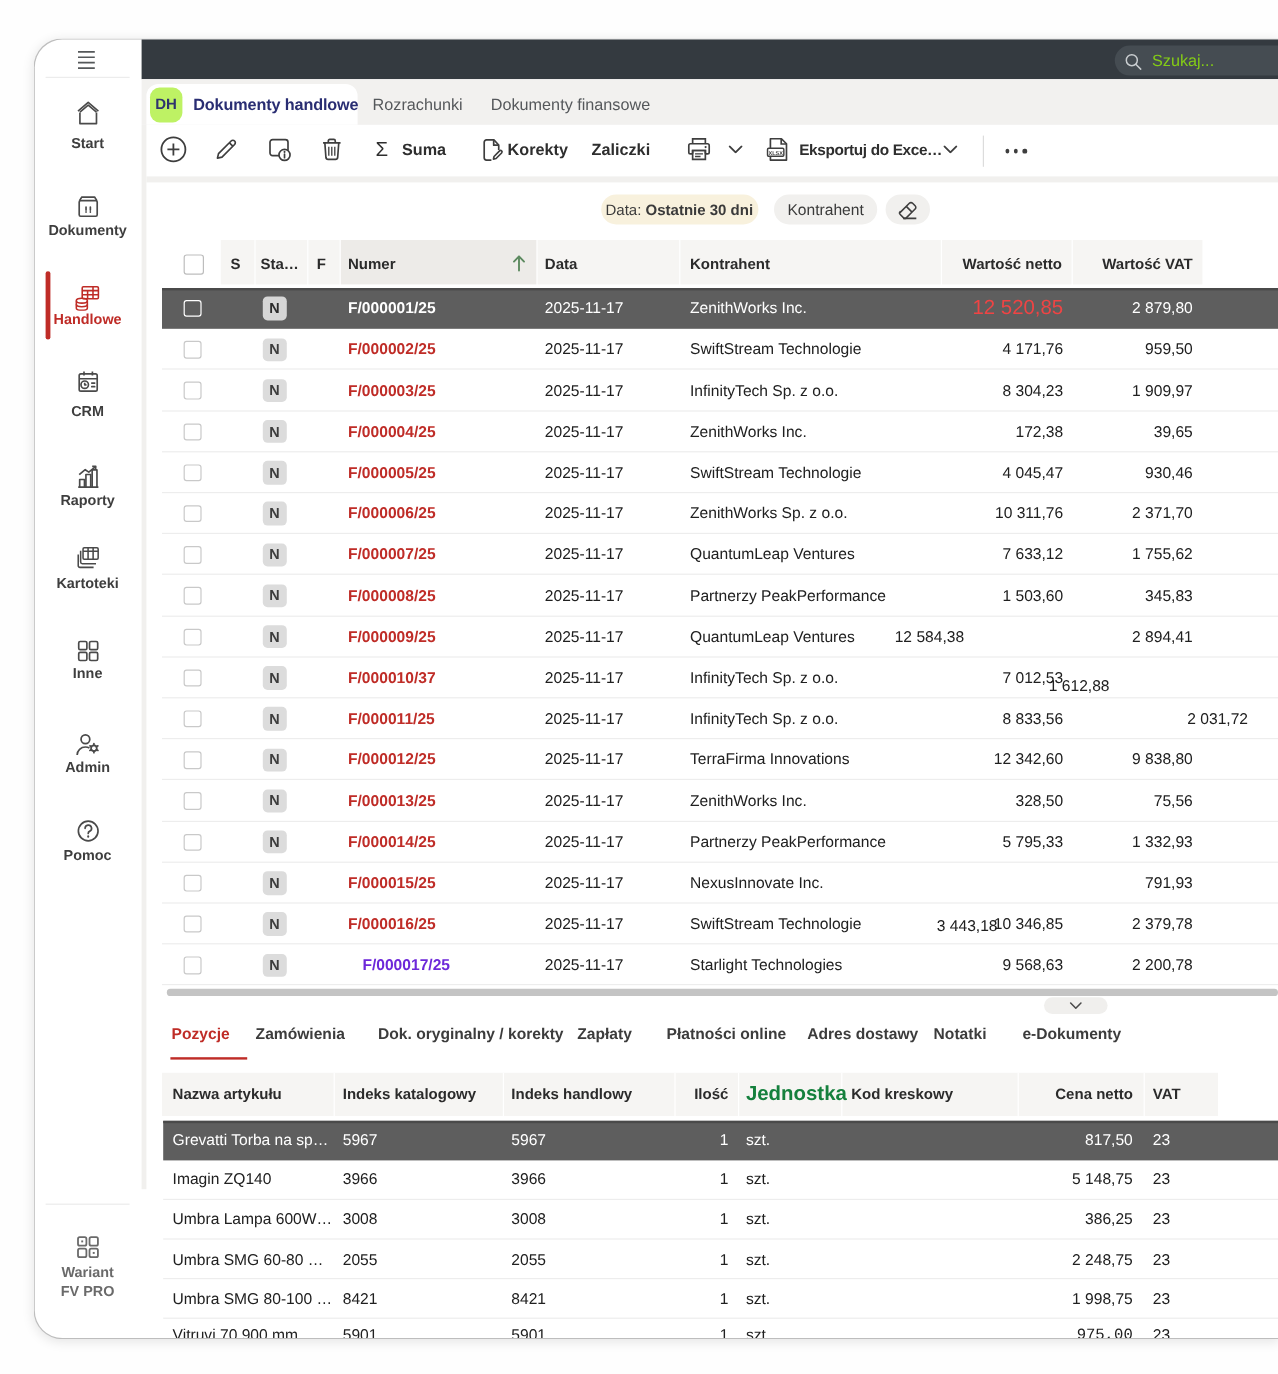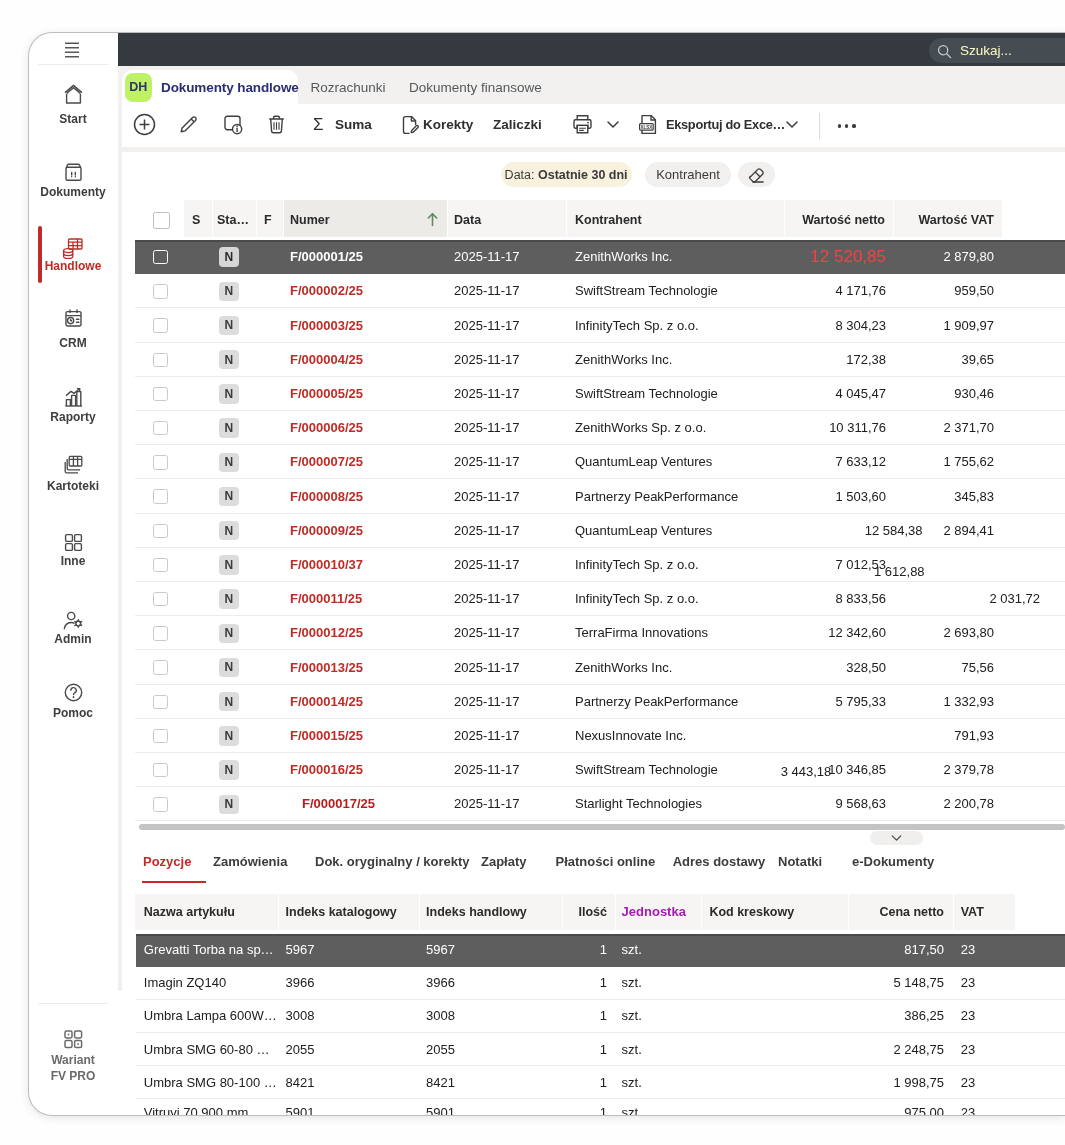--- a/index.html
+++ b/index.html
@@ -114,21 +114,21 @@
 <div class="abs" style="left:0.0px;top:1020.5px;width:89.0px;height:15.0px;font-size:12px;font-weight:bold;color:#6a6a6a;text-align:center;line-height:15px;">Wariant</div>
 <div class="abs" style="left:0.0px;top:1036.0px;width:89.0px;height:15.0px;font-size:12px;font-weight:bold;color:#6a6a6a;text-align:center;line-height:15px;">FV PRO</div>
 <div class="abs" style="left:89.5px;top:-1.0px;width:947.0px;height:34.5px;background:#343a40;"></div>
 <div class="abs" style="left:900.5px;top:5.5px;width:136.5px;height:24.5px;background:#454c52;border-radius:12.5px 0 0 12.5px;display:flex;align-items:center;">
 <span style="margin:2px 0 0 8px;display:flex;">
         <svg width="15" height="15" viewBox="0 0 17 17" fill="none" stroke="#c9cdd0" stroke-width="1.4">
           <circle cx="7" cy="7" r="5.2"></circle>
           <path d="M11 11 L15.4 15.4" stroke-linecap="round"></path>
         </svg>
       </span>
-<span style="color:#fef9c3;font-size:13.5px;margin-left:8px;">Szukaj...</span>
+<span style="color:#84cc16;font-size:13.5px;margin-left:8px;">Szukaj...</span>
     </div>
 <div class="abs" style="left:89.5px;top:33.5px;width:947.0px;height:38.0px;background:#f2f1ef;"></div>
 <div class="abs" style="left:93.3px;top:37.5px;width:176.0px;height:34.0px;background:#fff;border-radius:10px 10px 0 0;"></div>
 <div class="abs" style="left:96.1px;top:40.0px;width:27.5px;height:29.0px;background:#bef264;border-radius:8px;display:flex;align-items:center;justify-content:center;font-size:12.5px;font-weight:bold;color:#2f336e;">DH</div>
 <div class="abs" style="left:132.5px;top:47.0px;width:140.0px;height:16.0px;font-size:13.5px;font-weight:bold;color:#292d72;line-height:16px;letter-spacing:-0.1px;">Dokumenty handlowe</div>
 <div class="abs" style="left:282.0px;top:47.0px;width:90.0px;height:16.0px;font-size:13.5px;font-weight:500;color:#55585b;line-height:16px;">Rozrachunki</div>
 <div class="abs" style="left:380.5px;top:47.0px;width:150.0px;height:16.0px;font-size:13.5px;font-weight:500;color:#55585b;line-height:16px;">Dokumenty finansowe</div>
 <div class="abs" style="left:89.5px;top:71.5px;width:4.0px;height:887.0px;background:#f1f0ee;"></div>
 <div class="abs ctr" style="left:104.5px;top:80.5px;width:23.0px;height:23.0px;">
       <svg width="23" height="23" viewBox="0 0 23 23" fill="none" stroke="#3e3e3e" stroke-width="1.5">
@@ -301,21 +301,21 @@
 <div class="abs" style="left:425.5px;top:456.0px;width:100.0px;height:16.0px;font-size:13px;color:#202020;line-height:16px;">2025-11-17</div>
 <div class="abs" style="left:546.5px;top:456.0px;width:200.0px;height:16.0px;font-size:13px;color:#202020;line-height:16px;">Partnerzy PeakPerformance</div>
 <div class="abs" style="left:697.5px;top:456.0px;width:160.0px;height:16.0px;font-size:13px;color:#202020;line-height:16px;text-align:right;">1 503,60</div>
 <div class="abs" style="left:845.5px;top:456.0px;width:120.0px;height:16.0px;font-size:13px;color:#202020;line-height:16px;text-align:right;">345,83</div>
 <div class="abs" style="left:106.5px;top:481.1px;width:930.0px;height:34.2px;border-bottom:1px solid #ededed;box-sizing:border-box;"></div>
 <div class="abs" style="left:124.5px;top:491.0px;width:14.5px;height:14.5px;border:1.5px solid #c9c9c9;border-radius:2.5px;box-sizing:border-box;"></div>
 <div class="abs" style="left:190.5px;top:488.4px;width:19.5px;height:19.5px;background:#dcdcdc;border-radius:4px;display:flex;align-items:center;justify-content:center;font-size:12px;font-weight:bold;color:#3c3c3c;">N</div>
 <div class="abs" style="left:261.5px;top:490.2px;width:120.0px;height:16.0px;font-size:13px;font-weight:bold;color:#bf2c27;line-height:16px;">F/000009/25</div>
 <div class="abs" style="left:425.5px;top:490.2px;width:100.0px;height:16.0px;font-size:13px;color:#202020;line-height:16px;">2025-11-17</div>
 <div class="abs" style="left:546.5px;top:490.2px;width:200.0px;height:16.0px;font-size:13px;color:#202020;line-height:16px;">QuantumLeap Ventures</div>
-<div class="abs" style="left:734px;top:490.2px;width:160.0px;height:16.0px;font-size:13px;color:#202020;line-height:16px;text-align:right;">12 584,38</div>
+<div class="abs" style="left:666px;top:490.2px;width:160.0px;height:16.0px;font-size:13px;color:#202020;line-height:16px;text-align:center;">12 584,38</div>
 <div class="abs" style="left:845.5px;top:490.2px;width:120.0px;height:16.0px;font-size:13px;color:#202020;line-height:16px;text-align:right;">2 894,41</div>
 <div class="abs" style="left:106.5px;top:515.3px;width:930.0px;height:34.2px;border-bottom:1px solid #ededed;box-sizing:border-box;"></div>
 <div class="abs" style="left:124.5px;top:525.2px;width:14.5px;height:14.5px;border:1.5px solid #c9c9c9;border-radius:2.5px;box-sizing:border-box;"></div>
 <div class="abs" style="left:190.5px;top:522.6px;width:19.5px;height:19.5px;background:#dcdcdc;border-radius:4px;display:flex;align-items:center;justify-content:center;font-size:12px;font-weight:bold;color:#3c3c3c;">N</div>
 <div class="abs" style="left:261.5px;top:524.4px;width:120.0px;height:16.0px;font-size:13px;font-weight:bold;color:#bf2c27;line-height:16px;">F/000010/37</div>
 <div class="abs" style="left:425.5px;top:524.4px;width:100.0px;height:16.0px;font-size:13px;color:#202020;line-height:16px;">2025-11-17</div>
 <div class="abs" style="left:546.5px;top:524.4px;width:200.0px;height:16.0px;font-size:13px;color:#202020;line-height:16px;">InfinityTech Sp. z o.o.</div>
 <div class="abs" style="left:697.5px;top:524.4px;width:160.0px;height:16.0px;font-size:13px;color:#202020;line-height:16px;text-align:right;">7 012,53</div>
 <div class="abs" style="left:845.5px;top:531px;width:120.0px;height:16.0px;font-size:13px;color:#202020;line-height:16px;text-align:left;">1 612,88</div>
 <div class="abs" style="left:106.5px;top:549.5px;width:930.0px;height:34.2px;border-bottom:1px solid #ededed;box-sizing:border-box;"></div>
@@ -326,21 +326,21 @@
 <div class="abs" style="left:546.5px;top:558.6px;width:200.0px;height:16.0px;font-size:13px;color:#202020;line-height:16px;">InfinityTech Sp. z o.o.</div>
 <div class="abs" style="left:697.5px;top:558.6px;width:160.0px;height:16.0px;font-size:13px;color:#202020;line-height:16px;text-align:right;">8 833,56</div>
 <div class="abs" style="left:845.5px;top:558.6px;width:120.0px;height:16.0px;font-size:13px;color:#202020;line-height:16px;text-align:right;padding-left:46px;">2 031,72</div>
 <div class="abs" style="left:106.5px;top:583.7px;width:930.0px;height:34.2px;border-bottom:1px solid #ededed;box-sizing:border-box;"></div>
 <div class="abs" style="left:124.5px;top:593.6px;width:14.5px;height:14.5px;border:1.5px solid #c9c9c9;border-radius:2.5px;box-sizing:border-box;"></div>
 <div class="abs" style="left:190.5px;top:591.0px;width:19.5px;height:19.5px;background:#dcdcdc;border-radius:4px;display:flex;align-items:center;justify-content:center;font-size:12px;font-weight:bold;color:#3c3c3c;">N</div>
 <div class="abs" style="left:261.5px;top:592.8px;width:120.0px;height:16.0px;font-size:13px;font-weight:bold;color:#bf2c27;line-height:16px;">F/000012/25</div>
 <div class="abs" style="left:425.5px;top:592.8px;width:100.0px;height:16.0px;font-size:13px;color:#202020;line-height:16px;">2025-11-17</div>
 <div class="abs" style="left:546.5px;top:592.8px;width:200.0px;height:16.0px;font-size:13px;color:#202020;line-height:16px;">TerraFirma Innovations</div>
 <div class="abs" style="left:697.5px;top:592.8px;width:160.0px;height:16.0px;font-size:13px;color:#202020;line-height:16px;text-align:right;">12 342,60</div>
-<div class="abs" style="left:845.5px;top:592.8px;width:120.0px;height:16.0px;font-size:13px;color:#202020;line-height:16px;text-align:right;">2 693,80</div>
+<div class="abs" style="left:845.5px;top:592.8px;width:120.0px;height:16.0px;font-size:13px;color:#202020;line-height:16px;text-align:right;">9 838,80</div>
 <div class="abs" style="left:106.5px;top:617.9px;width:930.0px;height:34.2px;border-bottom:1px solid #ededed;box-sizing:border-box;"></div>
 <div class="abs" style="left:124.5px;top:627.8px;width:14.5px;height:14.5px;border:1.5px solid #c9c9c9;border-radius:2.5px;box-sizing:border-box;"></div>
 <div class="abs" style="left:190.5px;top:625.2px;width:19.5px;height:19.5px;background:#dcdcdc;border-radius:4px;display:flex;align-items:center;justify-content:center;font-size:12px;font-weight:bold;color:#3c3c3c;">N</div>
 <div class="abs" style="left:261.5px;top:627.0px;width:120.0px;height:16.0px;font-size:13px;font-weight:bold;color:#bf2c27;line-height:16px;">F/000013/25</div>
 <div class="abs" style="left:425.5px;top:627.0px;width:100.0px;height:16.0px;font-size:13px;color:#202020;line-height:16px;">2025-11-17</div>
 <div class="abs" style="left:546.5px;top:627.0px;width:200.0px;height:16.0px;font-size:13px;color:#202020;line-height:16px;">ZenithWorks Inc.</div>
 <div class="abs" style="left:697.5px;top:627.0px;width:160.0px;height:16.0px;font-size:13px;color:#202020;line-height:16px;text-align:right;">328,50</div>
 <div class="abs" style="left:845.5px;top:627.0px;width:120.0px;height:16.0px;font-size:13px;color:#202020;line-height:16px;text-align:right;">75,56</div>
 <div class="abs" style="left:106.5px;top:652.1px;width:930.0px;height:34.2px;border-bottom:1px solid #ededed;box-sizing:border-box;"></div>
 <div class="abs" style="left:124.5px;top:662.0px;width:14.5px;height:14.5px;border:1.5px solid #c9c9c9;border-radius:2.5px;box-sizing:border-box;"></div>
@@ -362,21 +362,21 @@
 <div class="abs" style="left:124.5px;top:730.4px;width:14.5px;height:14.5px;border:1.5px solid #c9c9c9;border-radius:2.5px;box-sizing:border-box;"></div>
 <div class="abs" style="left:190.5px;top:727.8px;width:19.5px;height:19.5px;background:#dcdcdc;border-radius:4px;display:flex;align-items:center;justify-content:center;font-size:12px;font-weight:bold;color:#3c3c3c;">N</div>
 <div class="abs" style="left:261.5px;top:729.6px;width:120.0px;height:16.0px;font-size:13px;font-weight:bold;color:#bf2c27;line-height:16px;">F/000016/25</div>
 <div class="abs" style="left:425.5px;top:729.6px;width:100.0px;height:16.0px;font-size:13px;color:#202020;line-height:16px;">2025-11-17</div>
 <div class="abs" style="left:546.5px;top:729.6px;width:200.0px;height:16.0px;font-size:13px;color:#202020;line-height:16px;">SwiftStream Technologie</div>
 <div class="abs" style="left:697.5px;top:729.6px;width:160.0px;height:16.0px;font-size:13px;color:#202020;line-height:16px;text-align:right;">10 346,85</div>
 <div class="abs" style="left:845.5px;top:729.6px;width:120.0px;height:16.0px;font-size:13px;color:#202020;line-height:16px;text-align:right;">2 379,78</div>
 <div class="abs" style="left:106.5px;top:754.7px;width:930.0px;height:34.2px;border-bottom:1px solid #ededed;box-sizing:border-box;"></div>
 <div class="abs" style="left:124.5px;top:764.6px;width:14.5px;height:14.5px;border:1.5px solid #c9c9c9;border-radius:2.5px;box-sizing:border-box;"></div>
 <div class="abs" style="left:190.5px;top:762.0px;width:19.5px;height:19.5px;background:#dcdcdc;border-radius:4px;display:flex;align-items:center;justify-content:center;font-size:12px;font-weight:bold;color:#3c3c3c;">N</div>
-<div class="abs" style="left:261.5px;top:763.8px;width:120.0px;height:16.0px;font-size:13px;font-weight:bold;color:#b91c1c;line-height:16px;padding-left:12px;">F/000017/25</div>
+<div class="abs" style="left:261.5px;top:763.8px;width:120.0px;height:16.0px;font-size:13px;font-weight:bold;color:#6d28d9;line-height:16px;padding-left:12px;">F/000017/25</div>
 <div class="abs" style="left:425.5px;top:763.8px;width:100.0px;height:16.0px;font-size:13px;color:#202020;line-height:16px;">2025-11-17</div>
 <div class="abs" style="left:546.5px;top:763.8px;width:200.0px;height:16.0px;font-size:13px;color:#202020;line-height:16px;">Starlight Technologies</div>
 <div class="abs" style="left:697.5px;top:763.8px;width:160.0px;height:16.0px;font-size:13px;color:#202020;line-height:16px;text-align:right;">9 568,63</div>
 <div class="abs" style="left:845.5px;top:763.8px;width:120.0px;height:16.0px;font-size:13px;color:#202020;line-height:16px;text-align:right;">2 200,78</div>
 <div class="abs" style="left:110.5px;top:791.0px;width:926.0px;height:6.0px;background:#c4c4c4;border-radius:3px;"></div>
 <div class="abs ctr" style="left:841.5px;top:798.5px;width:53.0px;height:13.5px;background:#f0efed;border-radius:7px;">
       <svg width="11" height="6" viewBox="0 0 12 7" fill="none" stroke="#4a4a4a" stroke-width="1.5" stroke-linecap="round" stroke-linejoin="round">
         <path d="M1 1 L6 6 L11 1"></path>
       </svg>
     </div>
@@ -394,21 +394,21 @@
 <div class="abs" style="left:390.8px;top:861.0px;width:1.0px;height:36.0px;background:#fff;"></div>
 <div class="abs" style="left:533.5px;top:861.0px;width:1.0px;height:36.0px;background:#fff;"></div>
 <div class="abs" style="left:586.0px;top:861.0px;width:1.0px;height:36.0px;background:#fff;"></div>
 <div class="abs" style="left:672.8px;top:861.0px;width:1.0px;height:36.0px;background:#fff;"></div>
 <div class="abs" style="left:819.5px;top:861.0px;width:1.0px;height:36.0px;background:#fff;"></div>
 <div class="abs" style="left:924.0px;top:861.0px;width:1.0px;height:36.0px;background:#fff;"></div>
 <div class="abs" style="left:115.3px;top:871.5px;width:130.0px;height:16.0px;font-size:12.5px;font-weight:bold;color:#2b2b2b;line-height:16px;">Nazwa artykułu</div>
 <div class="abs" style="left:257.1px;top:871.5px;width:130.0px;height:16.0px;font-size:12.5px;font-weight:bold;color:#2b2b2b;line-height:16px;">Indeks katalogowy</div>
 <div class="abs" style="left:397.6px;top:871.5px;width:130.0px;height:16.0px;font-size:12.5px;font-weight:bold;color:#2b2b2b;line-height:16px;">Indeks handlowy</div>
 <div class="abs" style="left:518.5px;top:871.5px;width:60.0px;height:16.0px;font-size:12.5px;font-weight:bold;color:#2b2b2b;line-height:16px;text-align:right;">Ilość</div>
-<div class="abs" style="left:593.1px;top:871.5px;width:130.0px;height:16.0px;font-size:13px;font-weight:bold;color:#a21caf;line-height:16px;">Jednostka</div>
+<div class="abs" style="left:593.1px;top:871.5px;width:130.0px;height:16.0px;font-size:17px;font-weight:bold;color:#15803d;line-height:16px;">Jednostka</div>
 <div class="abs" style="left:680.9px;top:871.5px;width:130.0px;height:16.0px;font-size:12.5px;font-weight:bold;color:#2b2b2b;line-height:16px;">Kod kreskowy</div>
 <div class="abs" style="left:825.5px;top:871.5px;width:90.0px;height:16.0px;font-size:12.5px;font-weight:bold;color:#2b2b2b;line-height:16px;text-align:right;">Cena netto</div>
 <div class="abs" style="left:932.2px;top:871.5px;width:40.0px;height:16.0px;font-size:12.5px;font-weight:bold;color:#2b2b2b;line-height:16px;">VAT</div>
 <div class="abs" style="left:107.5px;top:901.0px;width:929.0px;height:33.1px;background:#5e5e5e;border-top:2.5px solid #4a4a4a;box-sizing:border-box;"></div>
 <div class="abs" style="left:115.3px;top:909.6px;width:135.0px;height:16.0px;font-size:13px;color:#fff;line-height:16px;">Grevatti Torba na sp…</div>
 <div class="abs" style="left:257.1px;top:909.6px;width:100.0px;height:16.0px;font-size:13px;color:#fff;line-height:16px;">5967</div>
 <div class="abs" style="left:397.6px;top:909.6px;width:100.0px;height:16.0px;font-size:13px;color:#fff;line-height:16px;">5967</div>
 <div class="abs" style="left:518.5px;top:909.6px;width:60.0px;height:16.0px;font-size:13px;color:#fff;line-height:16px;text-align:right;">1</div>
 <div class="abs" style="left:593.1px;top:909.6px;width:60.0px;height:16.0px;font-size:13px;color:#fff;line-height:16px;">szt.</div>
 <div class="abs" style="left:825.5px;top:909.6px;width:90.0px;height:16.0px;font-size:13px;color:#fff;line-height:16px;text-align:right;">817,50</div>
@@ -444,14 +444,14 @@
 <div class="abs" style="left:518.5px;top:1042.2px;width:60.0px;height:16.0px;font-size:13px;color:#202020;line-height:16px;text-align:right;">1</div>
 <div class="abs" style="left:593.1px;top:1042.2px;width:60.0px;height:16.0px;font-size:13px;color:#202020;line-height:16px;">szt.</div>
 <div class="abs" style="left:825.5px;top:1042.2px;width:90.0px;height:16.0px;font-size:13px;color:#202020;line-height:16px;text-align:right;">1 998,75</div>
 <div class="abs" style="left:932.2px;top:1042.2px;width:40.0px;height:16.0px;font-size:13px;color:#202020;line-height:16px;">23</div>
 <div class="abs" style="left:107.5px;top:1066.8px;width:929.0px;height:33.1px;border-bottom:1px solid #ededed;box-sizing:border-box;"></div>
 <div class="abs" style="left:115.3px;top:1072.1px;width:135.0px;height:16.0px;font-size:13px;color:#202020;line-height:16px;">Vitruvi 70 900 mm…</div>
 <div class="abs" style="left:257.1px;top:1072.1px;width:100.0px;height:16.0px;font-size:13px;color:#202020;line-height:16px;">5901</div>
 <div class="abs" style="left:397.6px;top:1072.1px;width:100.0px;height:16.0px;font-size:13px;color:#202020;line-height:16px;">5901</div>
 <div class="abs" style="left:518.5px;top:1072.1px;width:60.0px;height:16.0px;font-size:13px;color:#202020;line-height:16px;text-align:right;">1</div>
 <div class="abs" style="left:593.1px;top:1072.1px;width:60.0px;height:16.0px;font-size:13px;color:#202020;line-height:16px;">szt.</div>
-<div class="abs" style="left:825.5px;top:1072.1px;width:90.0px;height:16.0px;font-size:13px;color:#202020;line-height:16px;text-align:right;">975,00</div>
+<div class="abs" style="left:825.5px;top:1072.1px;width:90.0px;height:16.0px;font-size:13px;color:#202020;line-height:16px;text-align:right;font-family:Liberation Mono, monospace;">975,00</div>
 <div class="abs" style="left:932.2px;top:1072.1px;width:40.0px;height:16.0px;font-size:13px;color:#202020;line-height:16px;">23</div>
 </div>
 </body></html>

